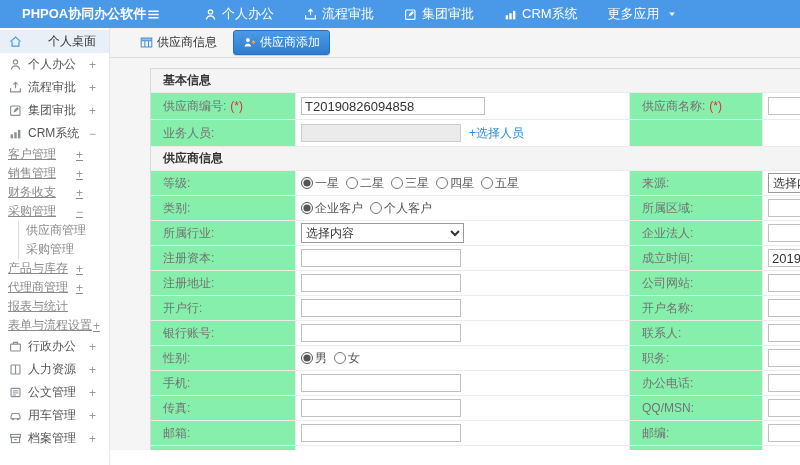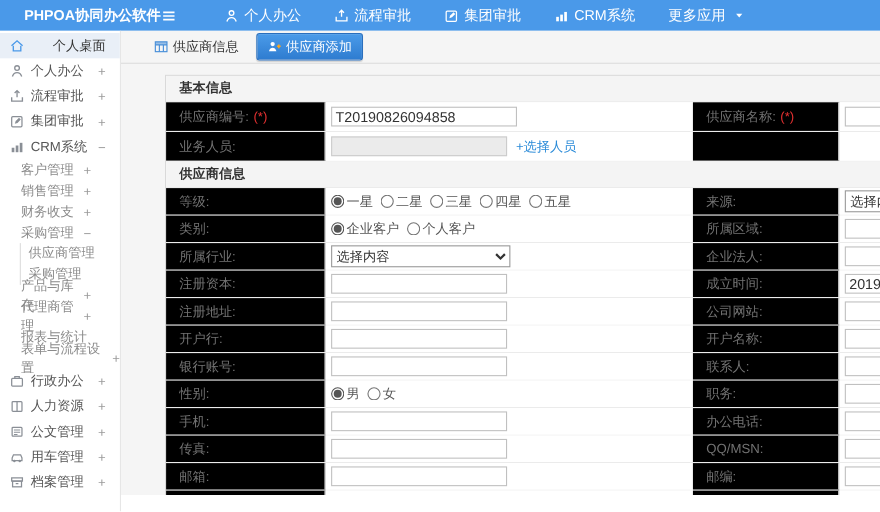--- a/index.html
+++ b/index.html
@@ -22,21 +22,21 @@
   .topnav-item .caret svg { width:10px; height:10px; }
   
   .sidebar { position:absolute; top:28px; left:0; width:110px; bottom:0;
     background:#fff; border-right:1px solid #e6e6e6; overflow:hidden; padding-top:2px; }
   .side-item { display:flex; align-items:center; cursor:pointer; color:#555; }
   .side-item.lv0 { height:23px; padding-left:9px; font-size:12px; }
   .side-item.lv0.active { background:#e9eff7; color:#333;gap:20px; }
   .side-item.lv0 .sicon { width:13px; height:13px; margin-right:6px; color:#8a8f96; display:inline-flex; flex:none; }
   .side-item.lv0.active .sicon { color:#4a99e9; }
   .side-item .sicon svg { width:13px; height:13px; }
-  .side-item.lv1 { height:19px; padding-left:19px; font-size:12px; color:#8a8a8a; }
+  .side-item.lv1 { height:19px; padding-left:8px; font-size:12px; color:#8a8a8a;text-decoration:underline; }
   .side-item.lv2 { height:19px; margin-left:18px; padding-left:7px; font-size:12px;
     color:#8a8a8a; border-left:1px solid #ddd; }
   .expand { color:#9a9a9a; font-size:12px; }
   .expand.pos0 { margin-left:auto; margin-right:13px; }
   .expand.pos1 { margin-left:auto; margin-right:26px; }
   .expand.inline { margin-left:1px; }
   
   .content { position:absolute; top:28px; left:110px; width:690px; bottom:15px;
     background:#f5f5f5; overflow:hidden; }
   .tabbar { height:30px; display:flex; align-items:center; padding-left:24px; gap:10px;
@@ -48,21 +48,21 @@
     border-radius:3px; padding:3px 9px; box-shadow:0 1px 1px rgba(0,0,0,.15); }
   
   .form { margin:10px 0 0 40px; width:830px; background:#fff; border:1px solid #d9d9d9; }
   .frow { display:flex; border-bottom:1px solid #ebebeb; }
   .frow:last-child { border-bottom:none; }
   .frow.header { height:24px; align-items:center; background:#f4f4f4; font-weight:bold;
     color:#333; padding-left:12px; font-size:12px; }
   .frow.fields { min-height:25px; }
   .frow.fields.tall { min-height:27px; }
   .cell { display:flex; align-items:center; }
-  .cell-label { width:145px; flex:none; padding-left:12px; background:#000000;
+  .cell-label { width:145px; flex:none; padding-left:12px; background:#86efac;
     border-right:1px solid #ebebeb; color:#737373; }
   .cell-field { width:334px; flex:none; padding-left:5px; border-right:1px solid #ebebeb; background:#fff; }
   .cell-label.r { width:133px; }
   .cell-field.r { width:218px; border-right:none; }
   .req { color:#e23030; margin-left:4px; }
   .txt-input { height:18px; border:1px solid #c0c0c0; font-size:13px; padding:0 3px;
     font-family:"Liberation Sans","DejaVu Sans",sans-serif; color:#333; background:#fff; }
   .txt-input.ro { background:#ebebeb; border-color:#ccc; }
   .sel-input { height:20px; border:1px solid #999; font-size:12px; color:#333;
     background:#fff; font-family:"Liberation Sans","DejaVu Sans",sans-serif; }
@@ -298,21 +298,21 @@
   <div class="form" id="form">
       <div class="frow header">
         <span>基本信息</span>
       </div>
       <div class="frow fields tall">
         <div class="cell cell-label ">
           <span>供应商编号:</span>
           <span class="req">(*)</span>
         </div>
         <div class="cell cell-field ">
-          <input class="txt-input" type="text" value="T20190826094858" style="width: 169px;">
+          <input class="txt-input" type="text" value="T20190826094858" style="width: 184px;">
         </div>
         <div class="cell cell-label r">
           <span>供应商名称:</span>
           <span class="req">(*)</span>
         </div>
         <div class="cell cell-field r">
           <input class="txt-input" type="text" value="" style="width: 160px;">
         </div>
       </div>
       <div class="frow fields tall">

